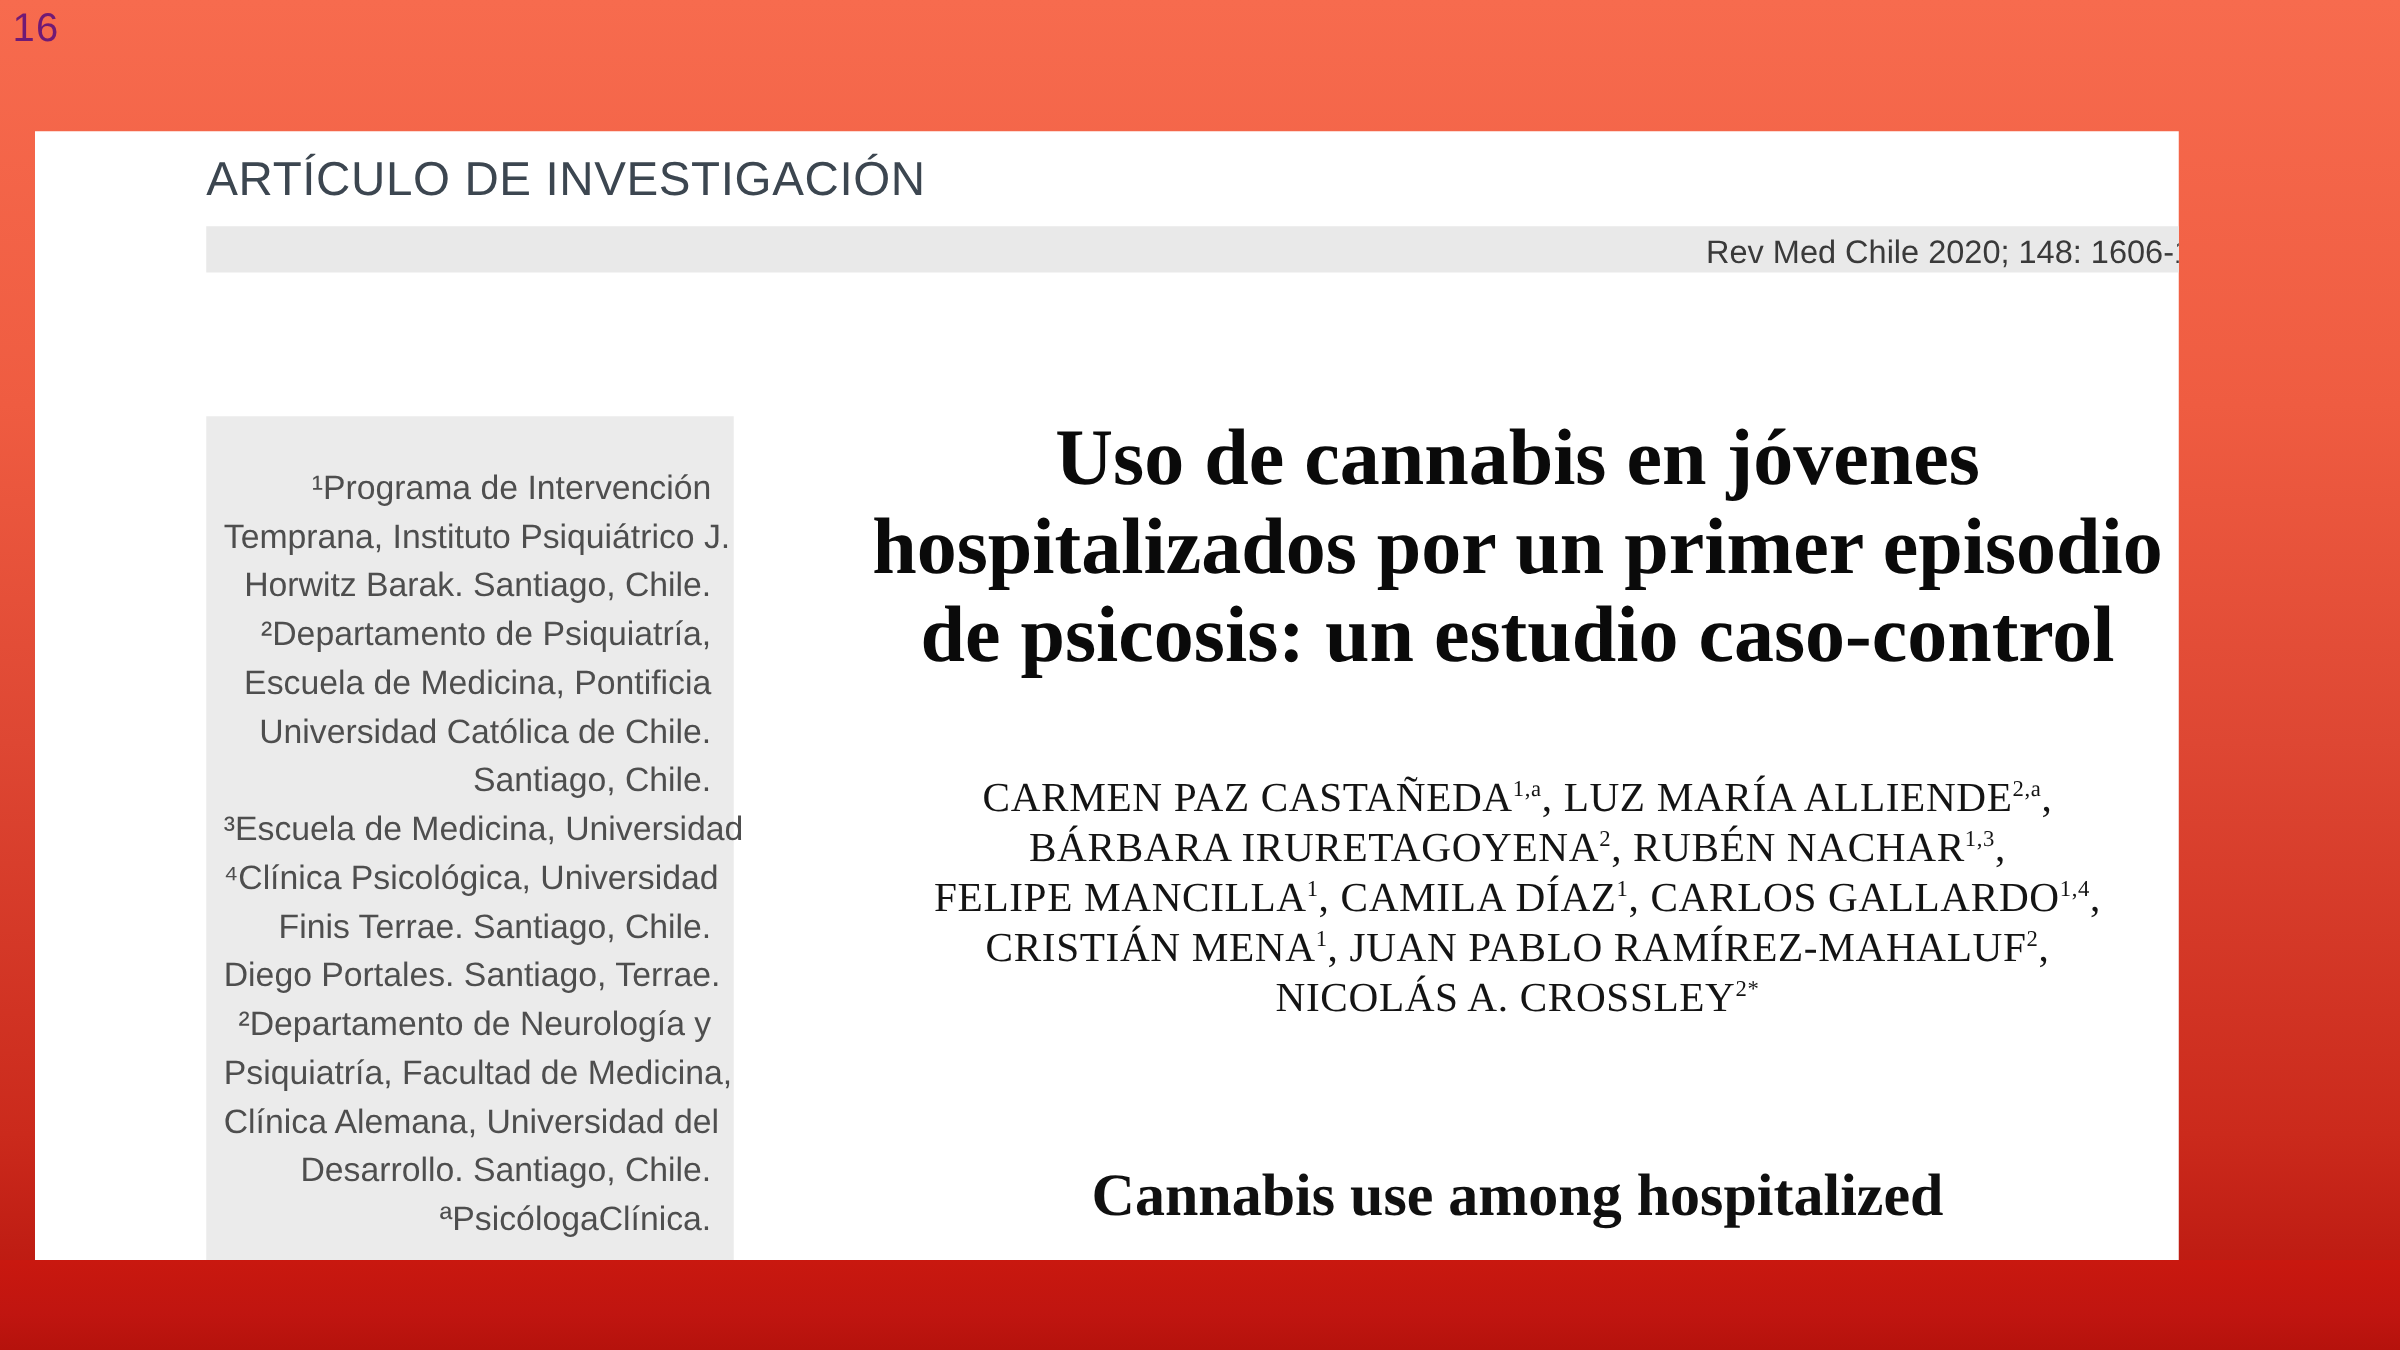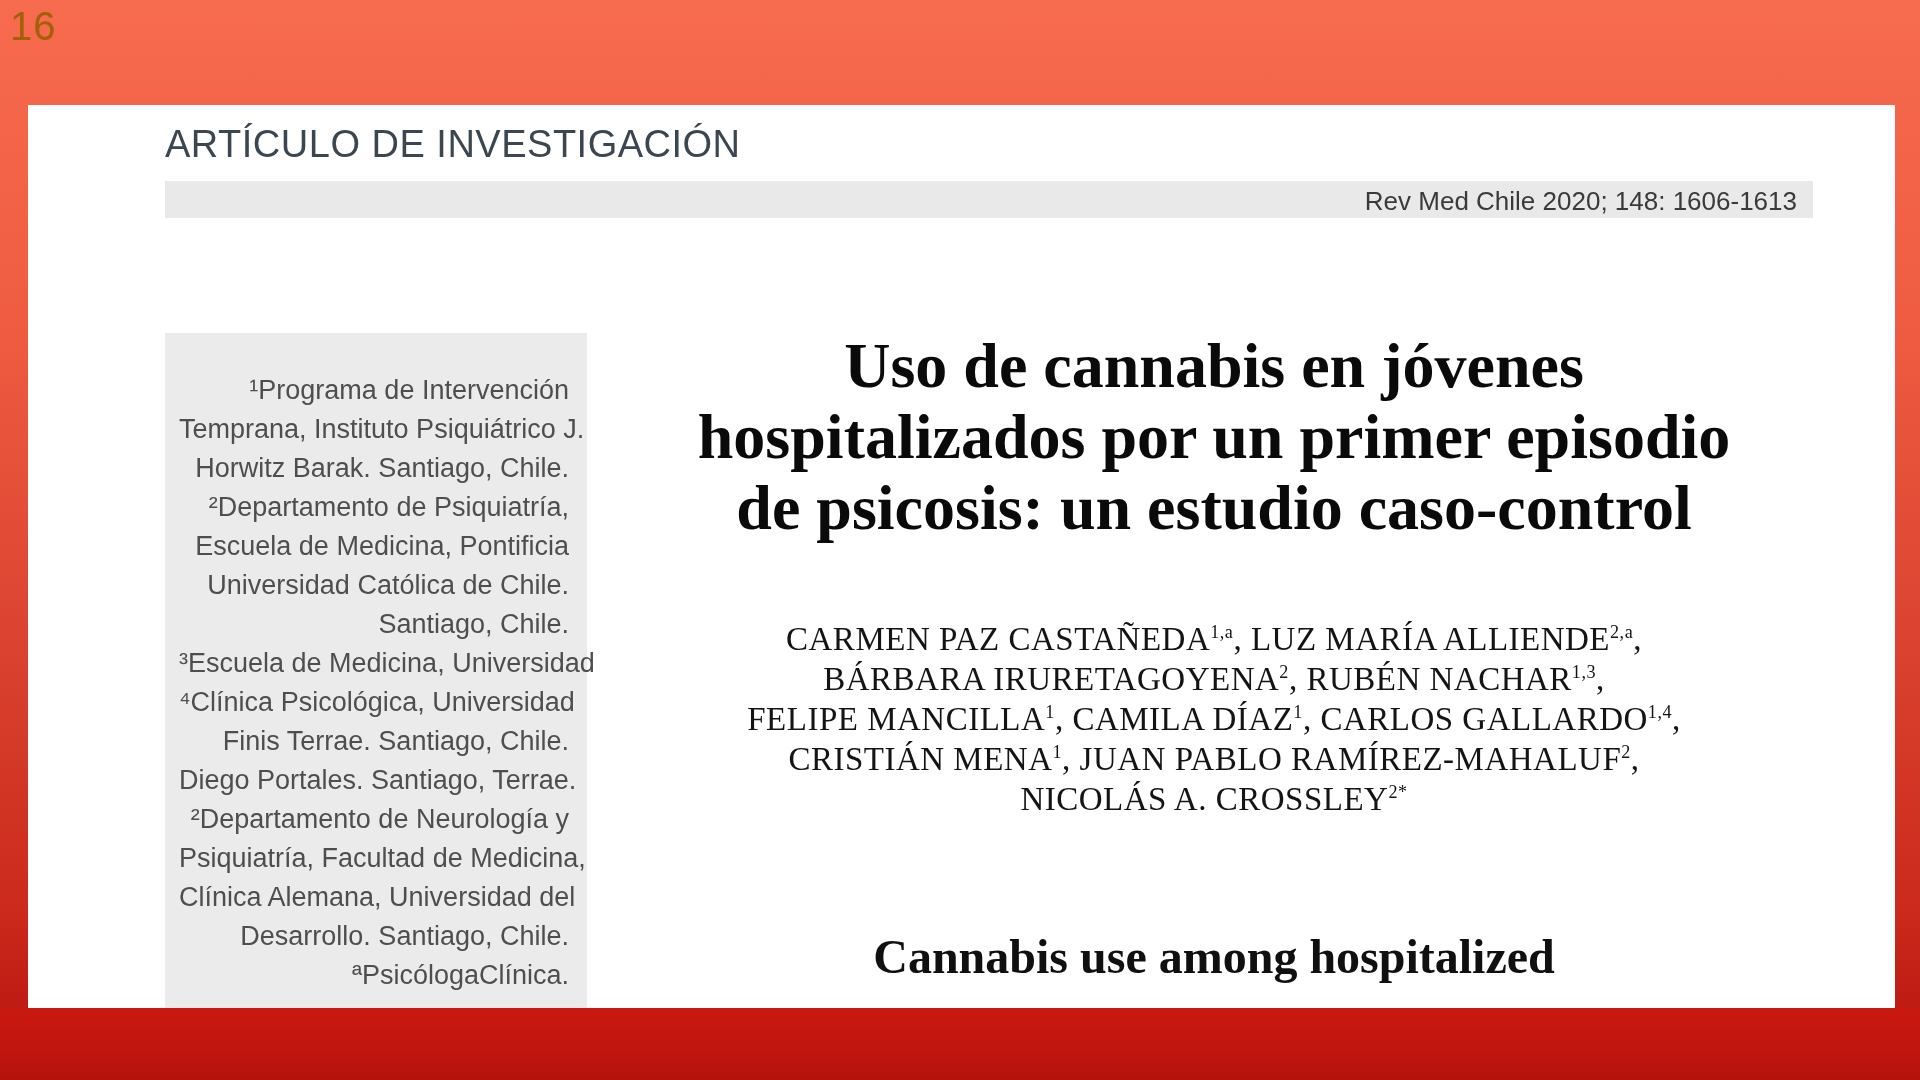--- a/index.html
+++ b/index.html
@@ -3,24 +3,24 @@
 <meta charset="utf-8">
 <style>
   html,body{margin:0;padding:0;}
   body{
     width:1920px;height:1080px;position:relative;overflow:hidden;
     font-family:"Liberation Sans",sans-serif;
     background:linear-gradient(180deg,#F76B4E 0%,#EF5C41 30%,#DE4733 55%,#CB2A1C 84%,#B5120C 100%);
   }
   .page-number{
     position:absolute;left:10px;top:4px;
-    font-size:40px;color:#a16207;letter-spacing:1px;
+    font-size:32px;color:#701a75;letter-spacing:1px;
   }
   .doc-page{
-    position:absolute;left:28px;top:105px;width:1867px;height:903px;
+    position:absolute;left:28px;top:105px;width:1715px;height:903px;
     background:#FFFFFF;overflow:hidden;z-index:1;
   }
   .section-label{
     position:absolute;left:137px;top:18px;
     font-size:38px;color:#3C4650;letter-spacing:0.5px;
   }
   .citation-band{
     position:absolute;left:137px;top:76px;width:1648px;height:37px;
     background:#E9E9E9;
   }

